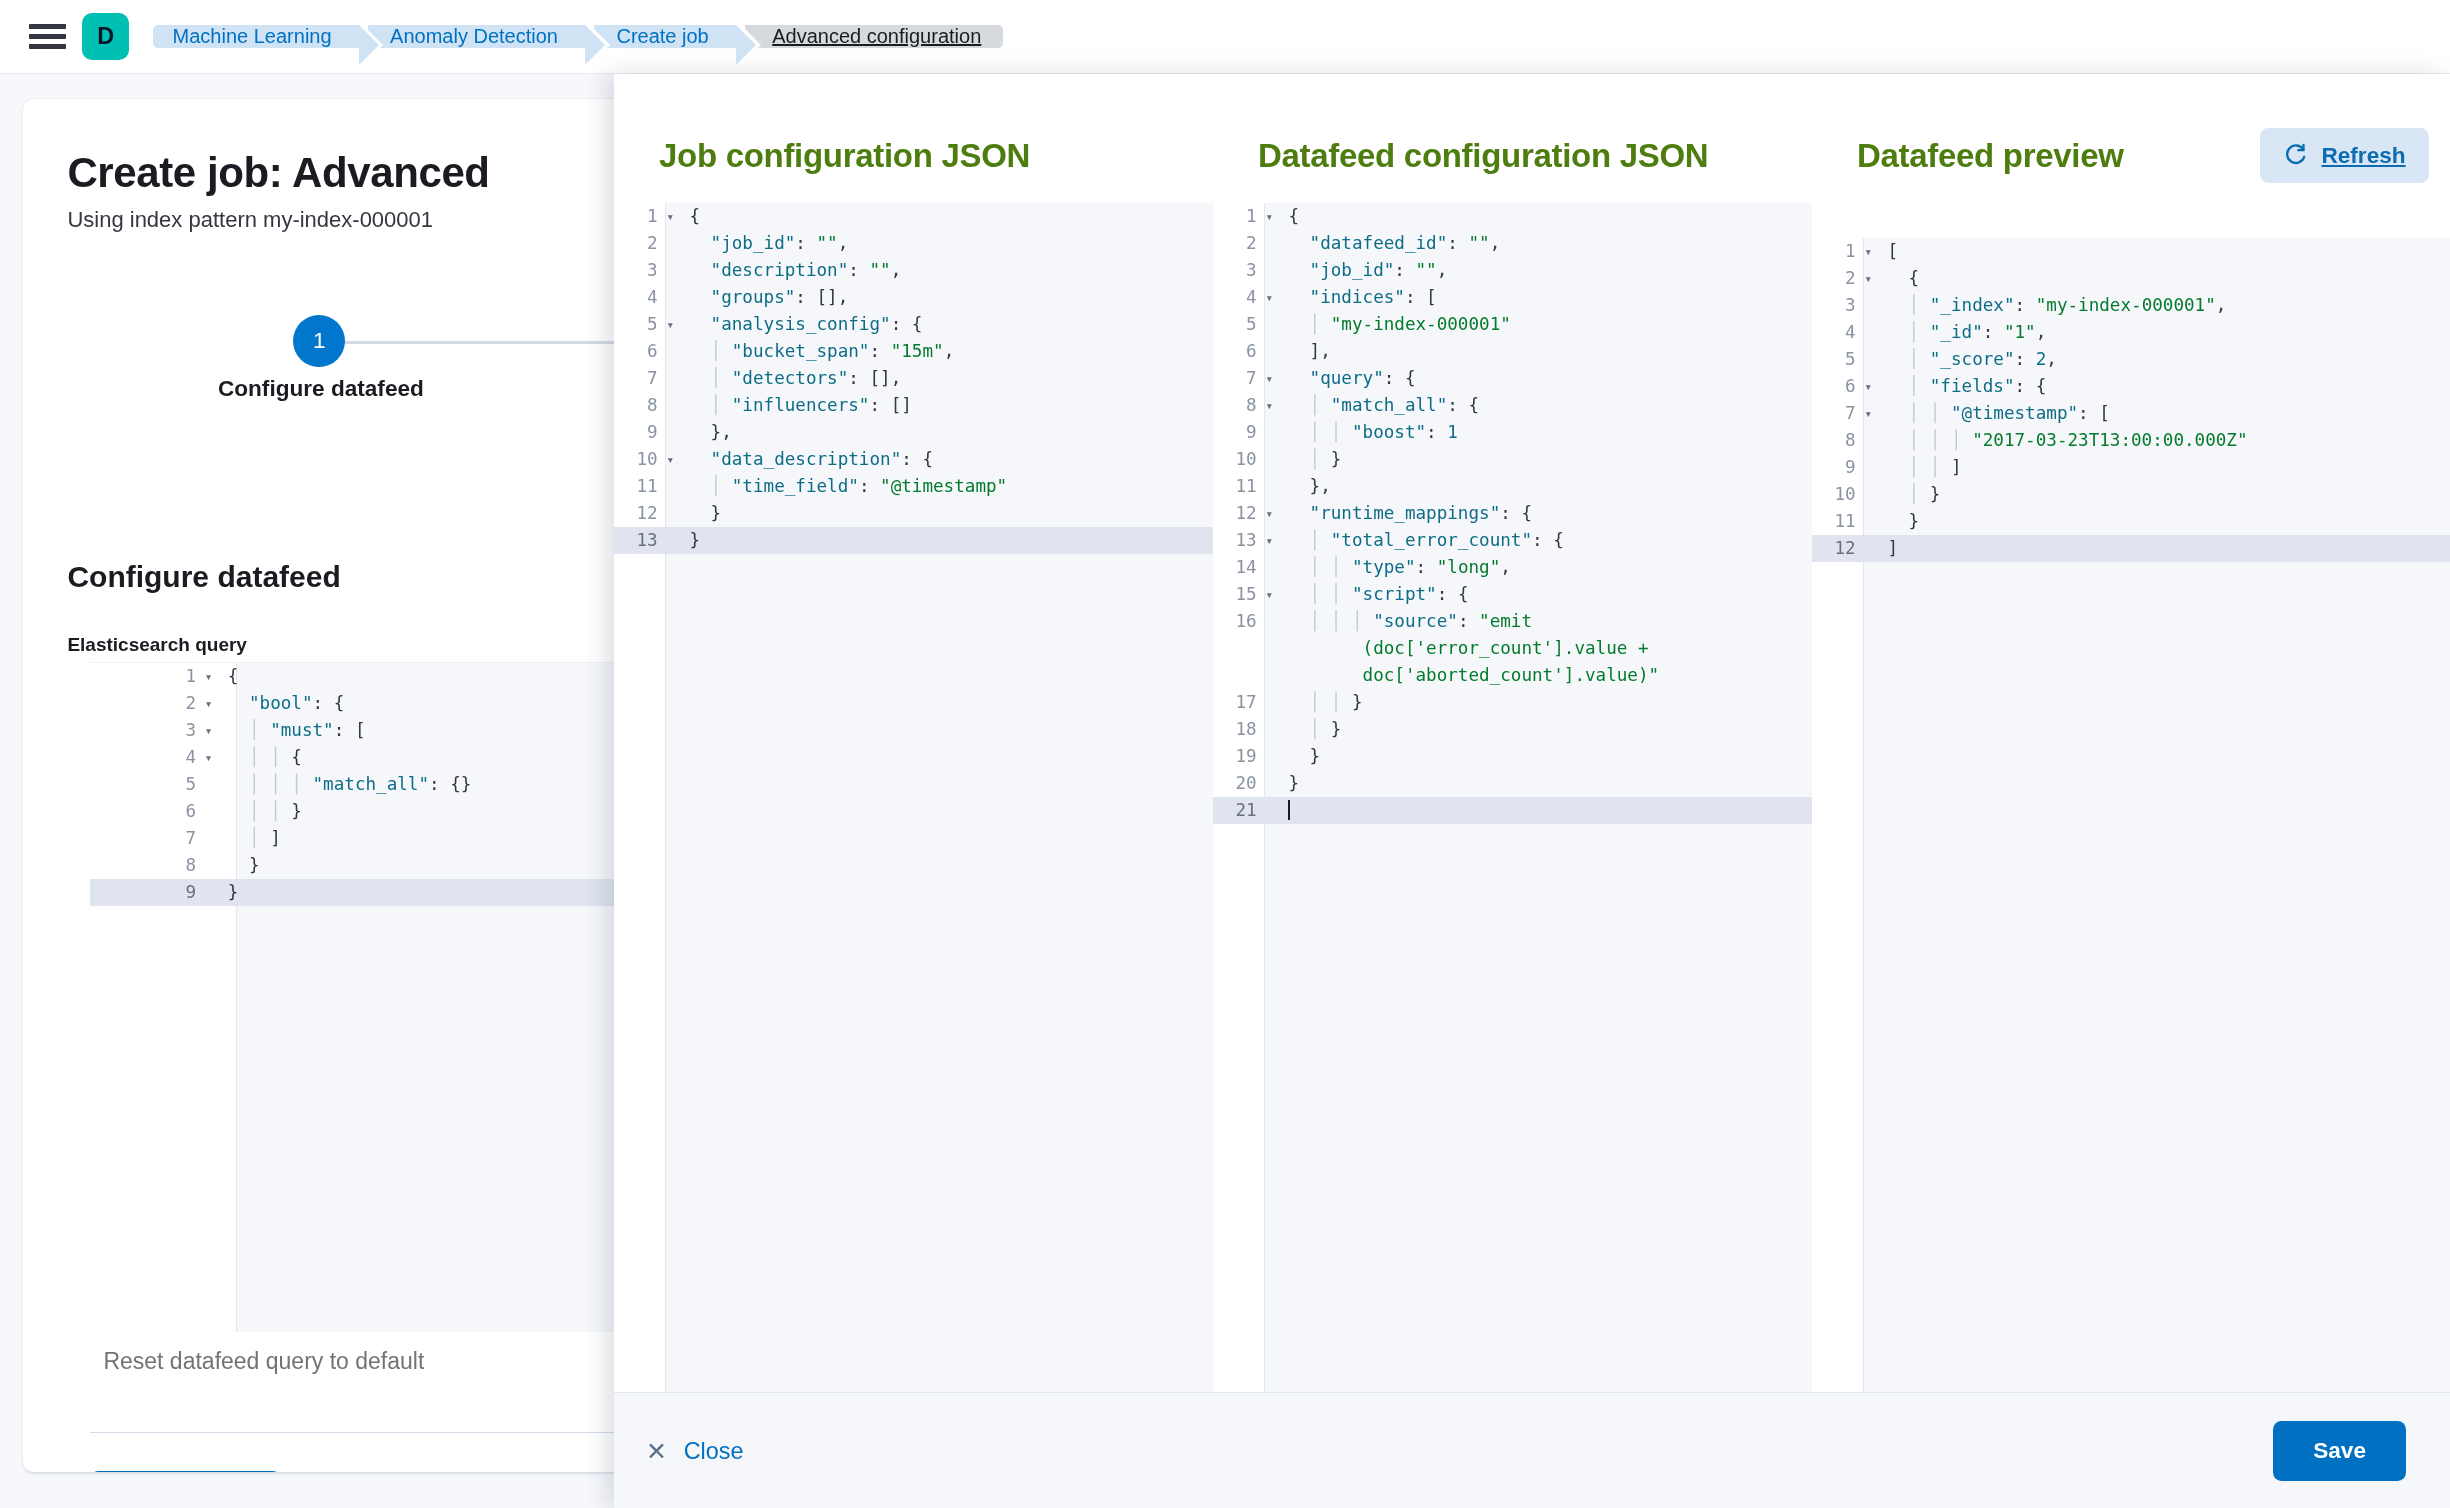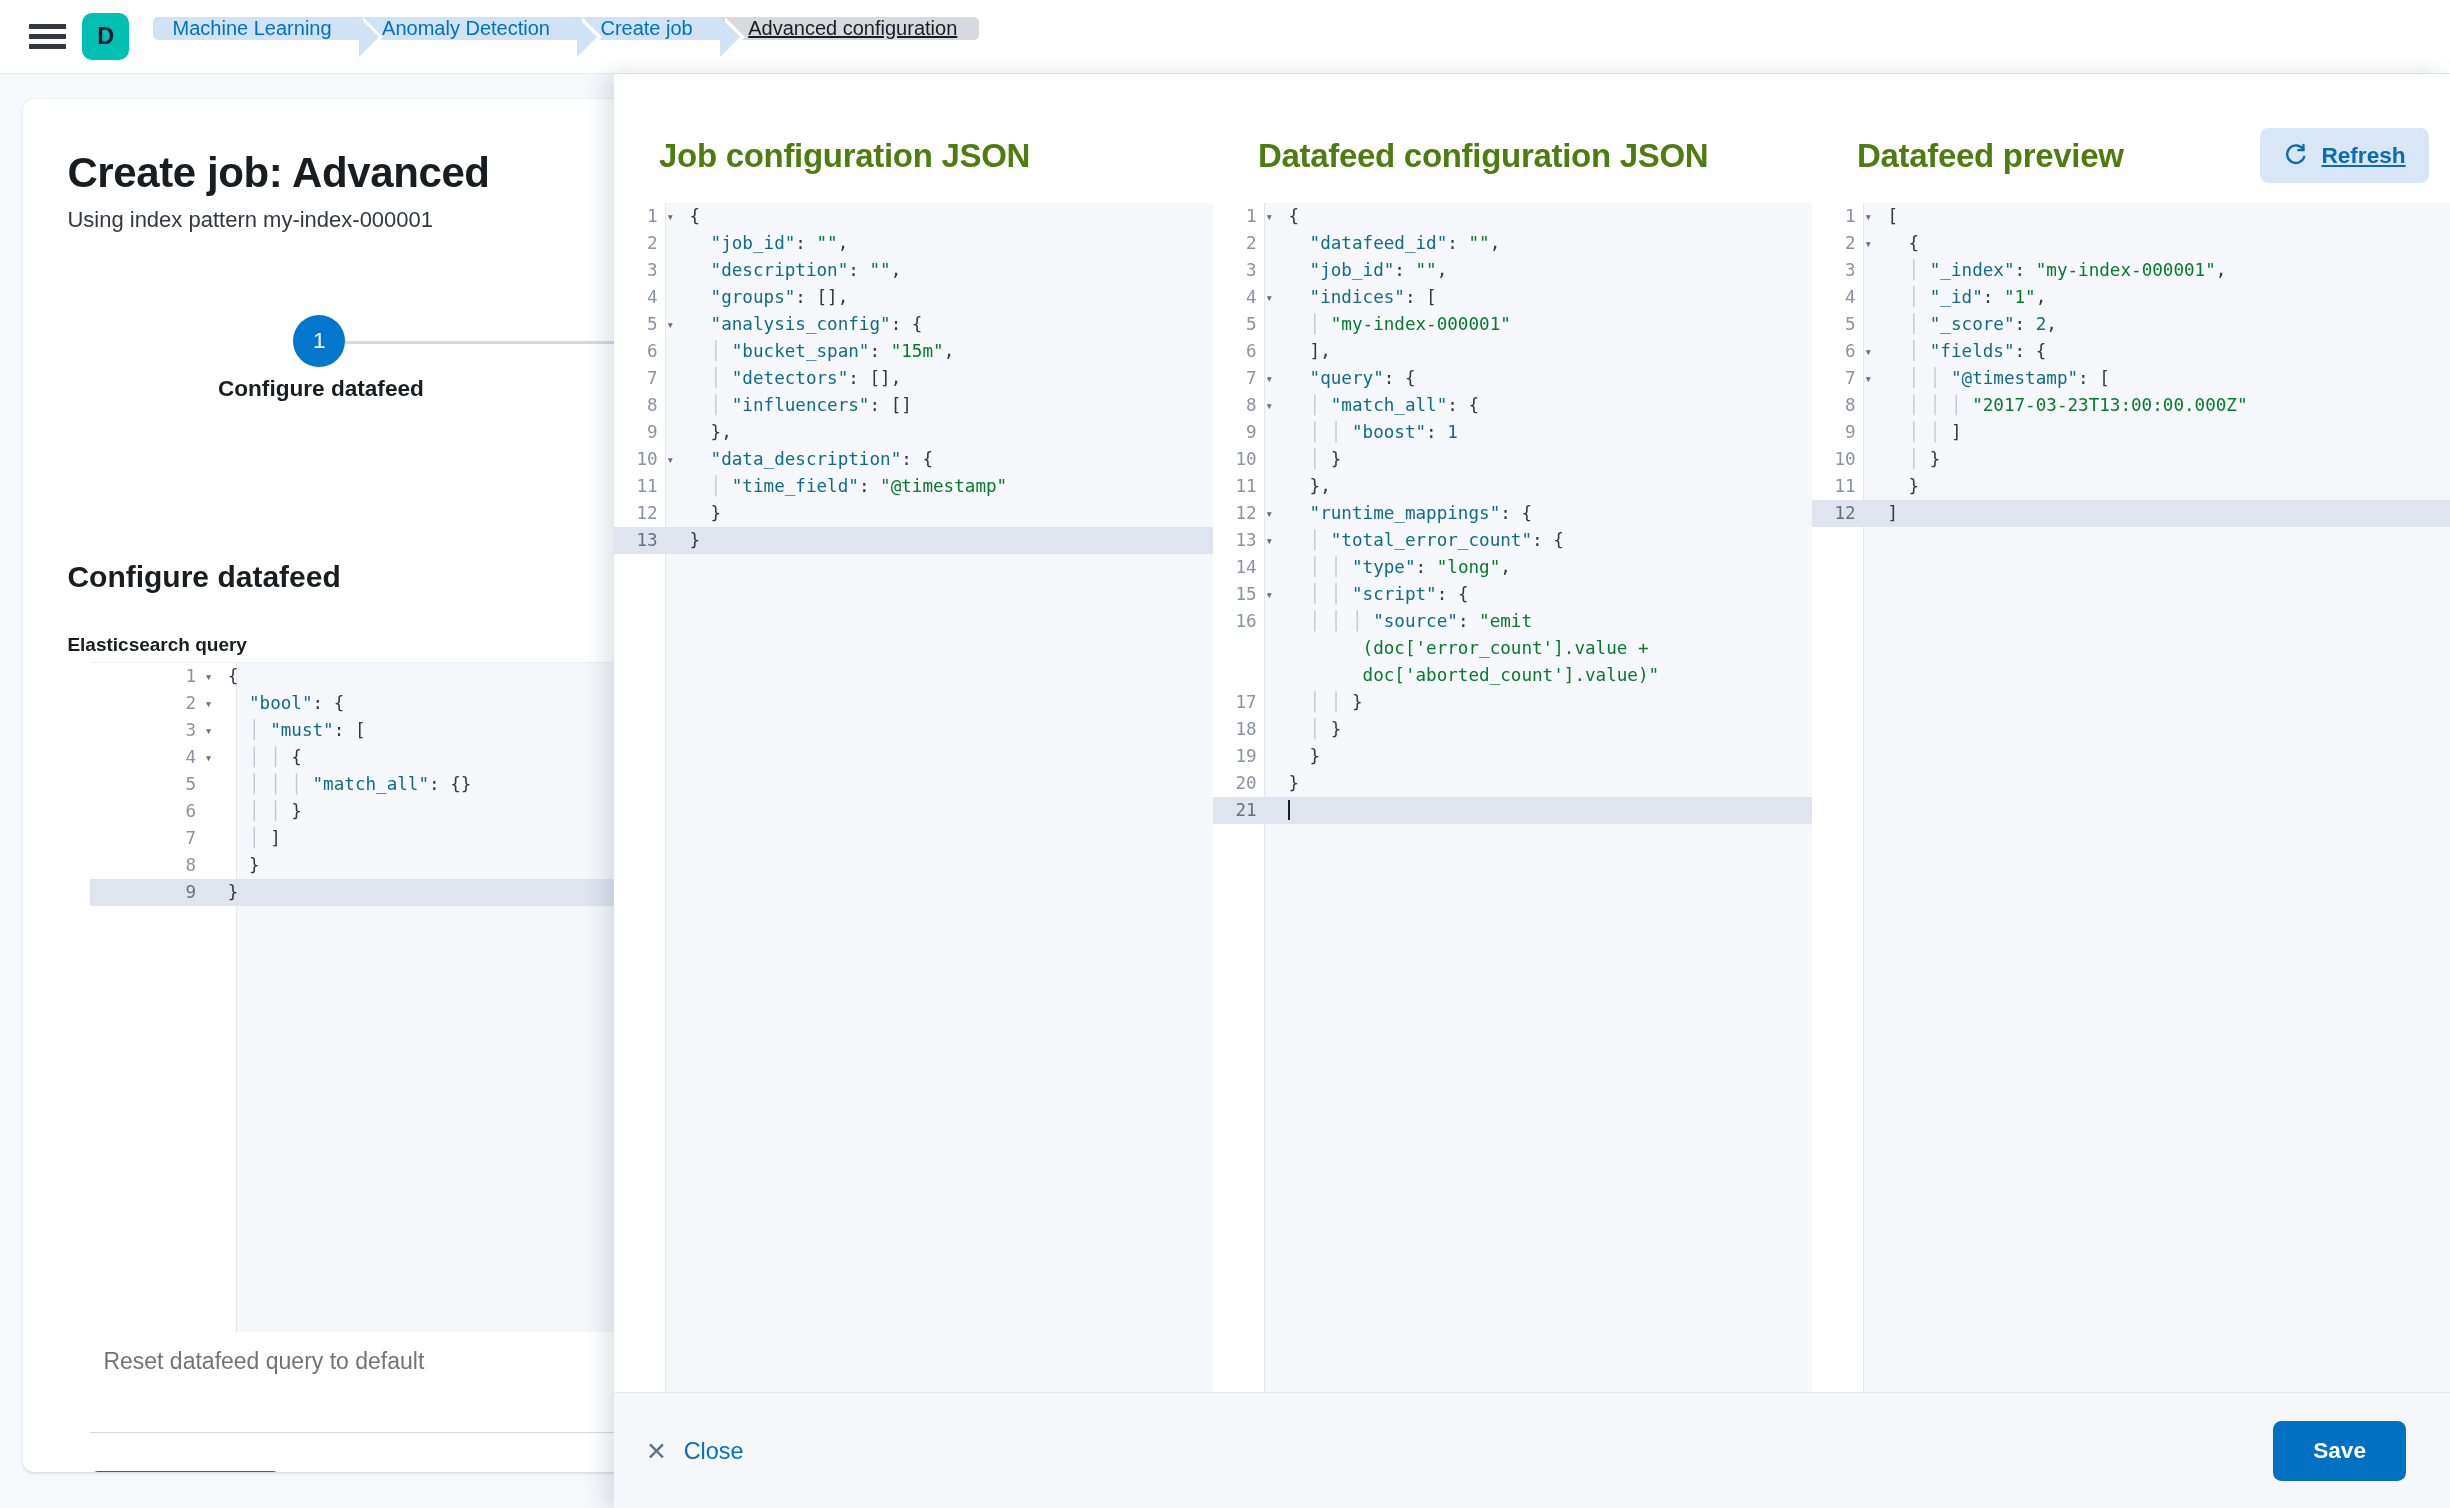--- a/index.html
+++ b/index.html
@@ -22,21 +22,21 @@
     display: flex; flex-direction: column; justify-content: center; gap: 5.9px;
     cursor: pointer;
   }
   #hamburger i { display: block; height: 4.2px; background: #343741; border-radius: 0.8px; }
   #brand-badge {
     margin-left: 16.7px; width: 47px; height: 47px; border-radius: 10px;
     background: #00bfb3; color: #0b1628;
     display: flex; align-items: center; justify-content: center;
     font-size: 23.4px; font-weight: 700;
   }
-  #breadcrumb { margin-left: 23.4px; display: flex; align-items: flex-start; height: 40px; }
+  #breadcrumb { margin-left: 23.4px; display: flex; align-items: center; height: 40px; gap: 8px; }
   .crumb {
     position: relative; display: flex; align-items: center;
     font-size: 20px; white-space: nowrap;
     padding: 0 28.5px 0 22px;
     color: #0071c2;
   }
   .crumb.first { border-radius: 5px 0 0 5px; padding-left: 20px; }
   .crumb.link { background: #cfe3f5; }
   .crumb.link::after {
     content: ""; position: absolute; right: -19px; top: 0;
@@ -141,21 +141,21 @@
   #flyout-body { flex: 1 1 auto; display: flex; padding: 52px 0 0 0; position: relative; }
   .panel { position: relative; display: flex; flex-direction: column; }
   .panel-head { display: flex; align-items: center; height: 59px; padding-left: 45px; }
   .panel-title { font-size: 33px; font-weight: 700; color: #4d7c0f; letter-spacing: -0.3px; }
   .panel-editor { flex: 1 1 auto; margin-top: 18.4px; }
 
   #panel-job { width: 599px; }
   #panel-job .panel-editor { width: 599px; }
   #panel-datafeed { width: 599px; }
   #panel-datafeed .panel-editor { width: 599px; }
-  #panel-preview { width: 639px; }
+  #panel-preview { width: 639px; gap: 35px; }
   #panel-preview .panel-head { justify-content: space-between; padding-right: 22px; }
   #panel-preview .panel-editor { width: 639px; }
 
   #refresh-button {
     display: flex; align-items: center; gap: 13.4px;
     background: #d8e6f5; color: #0b6cb1; border-radius: 8.4px;
     height: 55px; padding: 0 23.4px; font-size: 22.6px; font-weight: 700; cursor: pointer; text-decoration: underline;
   }
   .refresh-glyph { width: 25px; height: 25px; }
 

